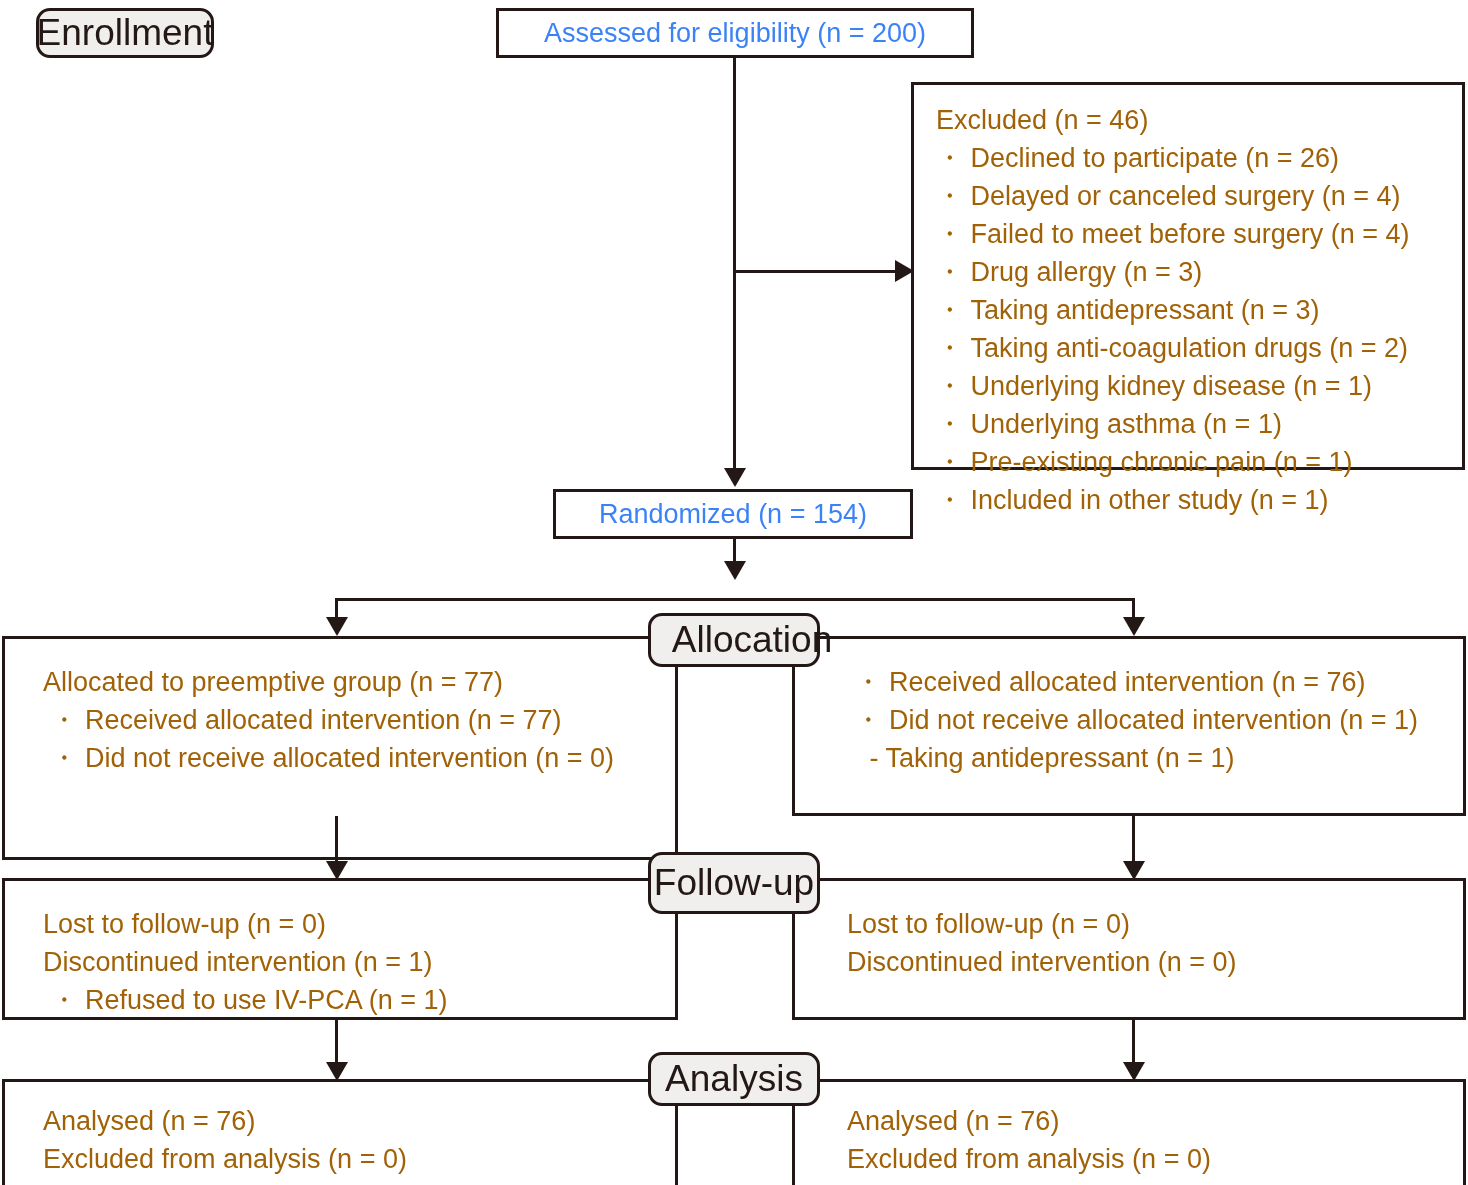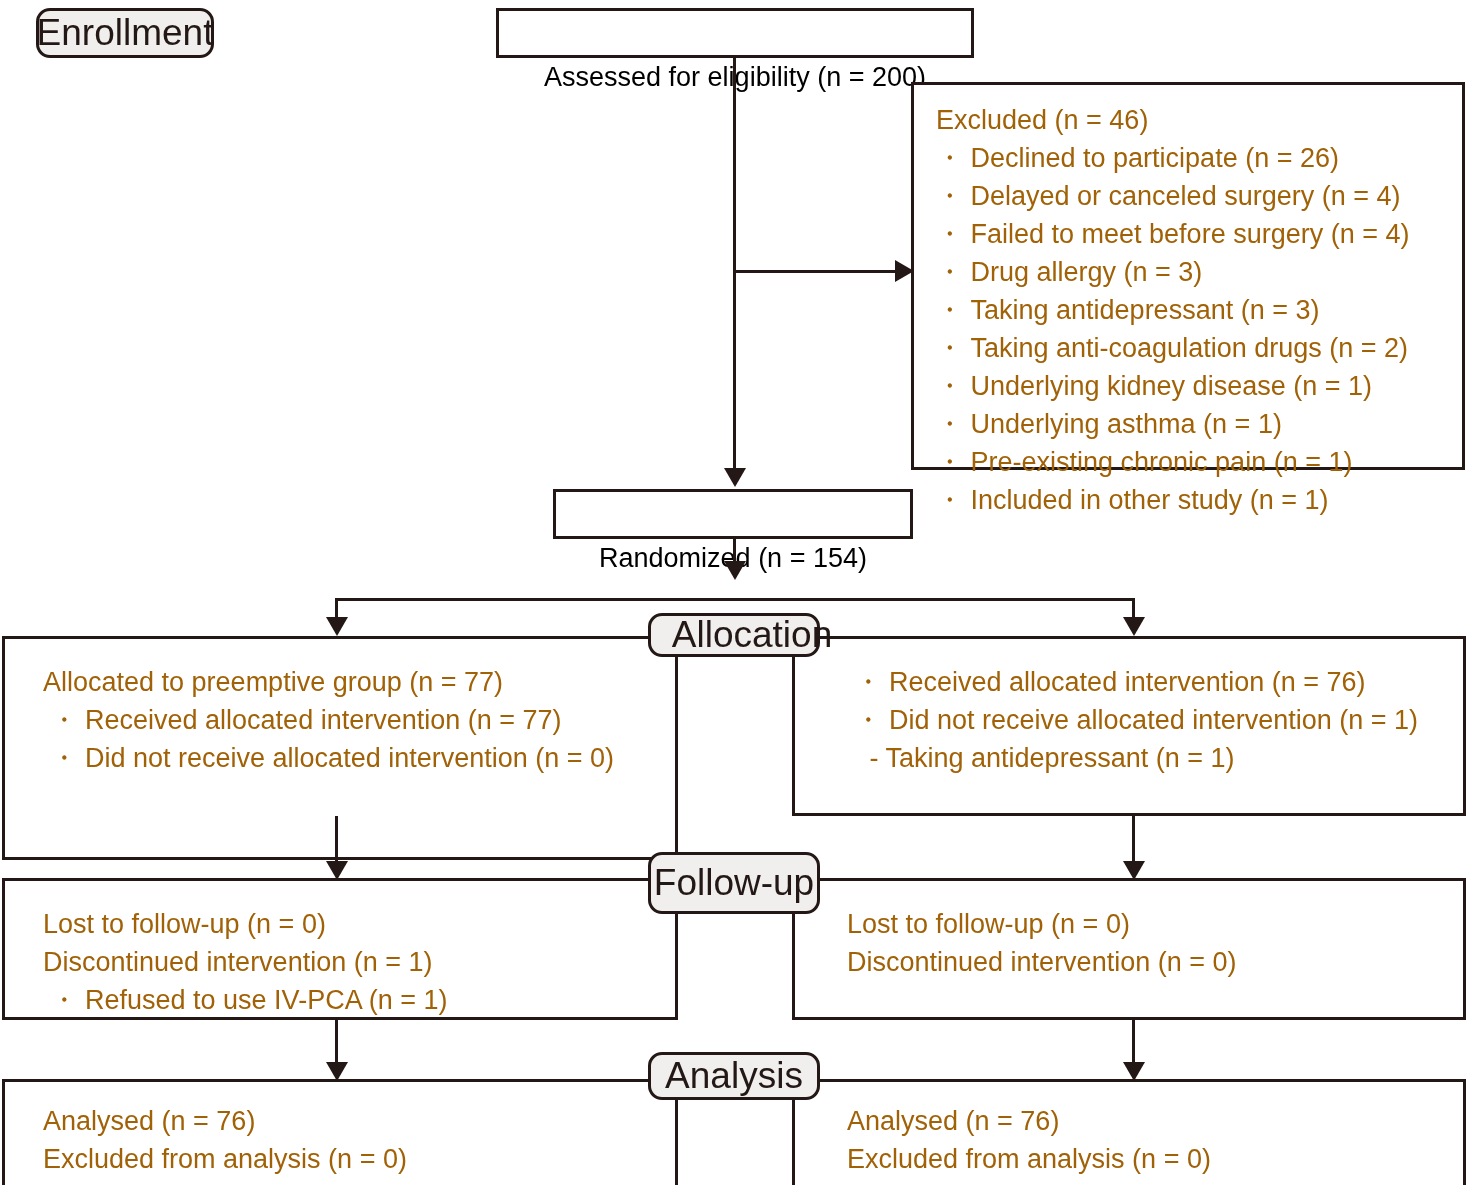--- a/index.html
+++ b/index.html
@@ -24,23 +24,22 @@
     position: absolute;
     box-sizing: border-box;
     border: 3px solid #231815;
     background: #ffffff;
   }
   .box-text {
     position: absolute;
     box-sizing: border-box;
     font-size: 27px;
     line-height: 38px;
-    color: #000000;
+    color: #3b82f6;
     white-space: pre;
-    margin-top: 44px;
   }
   .center-text {
     width: 100%;
     text-align: center;
     top: 50%;
     transform: translateY(-50%);
     left: 0;
   }
 
   
@@ -153,21 +152,21 @@
   </div>
 
   <div class="box" style="left:792px; top:636px; width:674px; height:180px;">
     <div class="lines" style="left:52px; top:24px;">
       <div> ・ Received allocated intervention (n = 76)</div>
       <div> ・ Did not receive allocated intervention (n = 1)</div>
       <div>   - Taking antidepressant (n = 1)</div>
     </div>
   </div>
 
-  <div class="pill" style="left:648px; top:613px; width:172px; height:44px;padding-left:36px;">
+  <div class="pill" style="left:648px; top:613px; width:172px; height:54px;padding-left:36px;">
     <span>Allocation</span>
   </div>
 
   <div class="line-v" style="left:335px; top:816px; height:45px;"></div>
   <div class="arrow-down" style="left:326px; top:861px;"></div>
   <div class="line-v" style="left:1132px; top:816px; height:45px;"></div>
   <div class="arrow-down" style="left:1123px; top:861px;"></div>
 
   <div class="box" style="left:2px; top:878px; width:676px; height:142px;">
     <div class="lines" style="left:38px; top:24px;">
@@ -200,17 +199,17 @@
     </div>
   </div>
 
   <div class="box" style="left:792px; top:1079px; width:674px; height:112px;">
     <div class="lines" style="left:52px; top:20px;">
       <div>Analysed (n = 76)</div>
       <div>Excluded from analysis (n = 0)</div>
     </div>
   </div>
 
-  <div class="pill" style="left:648px; top:1052px; width:172px; height:48px;">
+  <div class="pill" style="left:648px; top:1052px; width:172px; height:54px;">
     <span>Analysis</span>
   </div>
 
 </div>
 
 </body></html>

